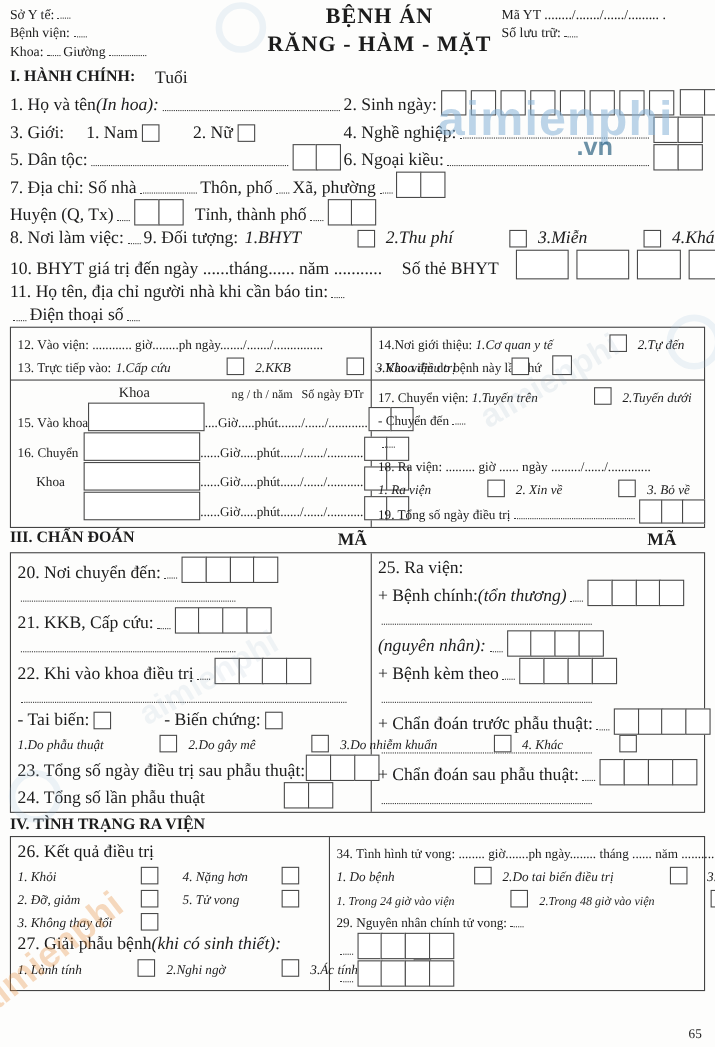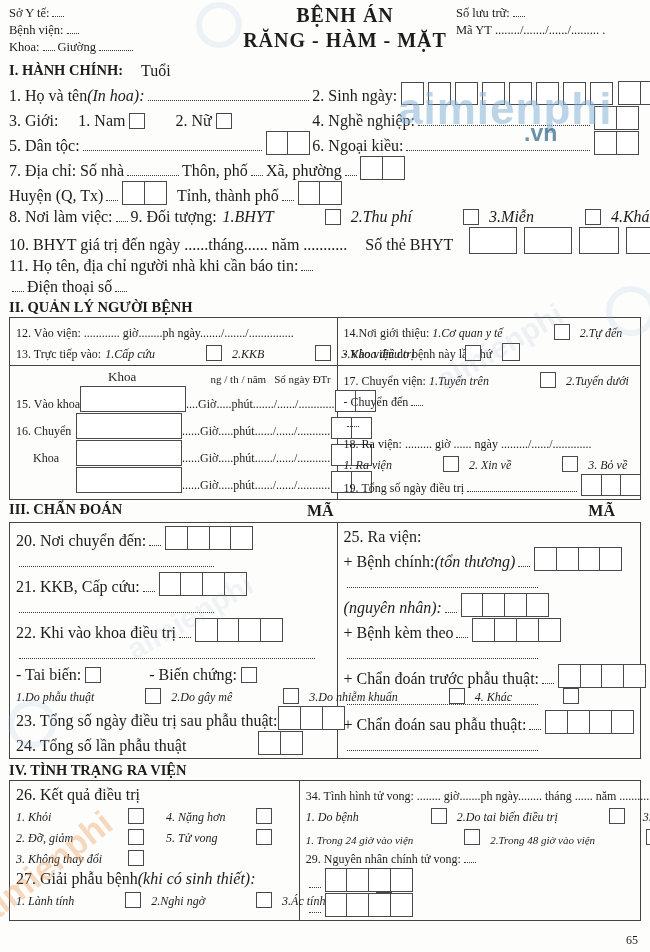--- a/index.html
+++ b/index.html
@@ -76,25 +76,25 @@
           <span>Giường</span>
           <span class="leader fx" style="width:34px"></span>
         </div>
     </div>
     <div class="hdr-c">
       <div class="title1">BỆNH ÁN</div>
       <div class="title2">RĂNG - HÀM - MẶT</div>
     </div>
     <div class="hdr-r">
       <div class="row">
+          <span>Mã YT ......../......./....../......... .</span>
+        </div>
+      <div class="row">
           <span>Số lưu trữ:</span>
           <span class="leader"></span>
-        </div>
-      <div class="row">
-          <span>Mã YT ......../......./....../......... .</span>
         </div>
     </div>
   </div>
 
   <div class="row" style="margin-top:4px;">
     <span class="sect-title">I. HÀNH CHÍNH:</span>
     <span class="leader" style="border:none;"></span>
     <span style="margin-right:16px;">Tuổi</span>
   </div>
 
@@ -230,21 +230,20 @@
   <div class="row">
     <span>11. Họ tên, địa chỉ người nhà khi cần báo tin:</span>
     <span class="leader"></span>
   </div>
   <div class="row">
     <span class="leader"></span>
     <span>Điện thoại số</span>
     <span class="leader"></span>
   </div>
 
-  <div class="sect-title">II. QUẢN LÝ NGƯỜI BỆNH</div>
 
   <div class="grid2" style="grid-template-columns:52% 48%;">
     <div class="cell br">
       <div class="row sm">
           <span>12. Vào viện: ............ giờ........ph   ngày......./......./...............</span>
         </div>
       <div class="row sm">
         <span>13. Trực tiếp vào:</span>
         <span class="opt">
             <i class="it" style="margin-left:4px">1.Cấp cứu</i>

